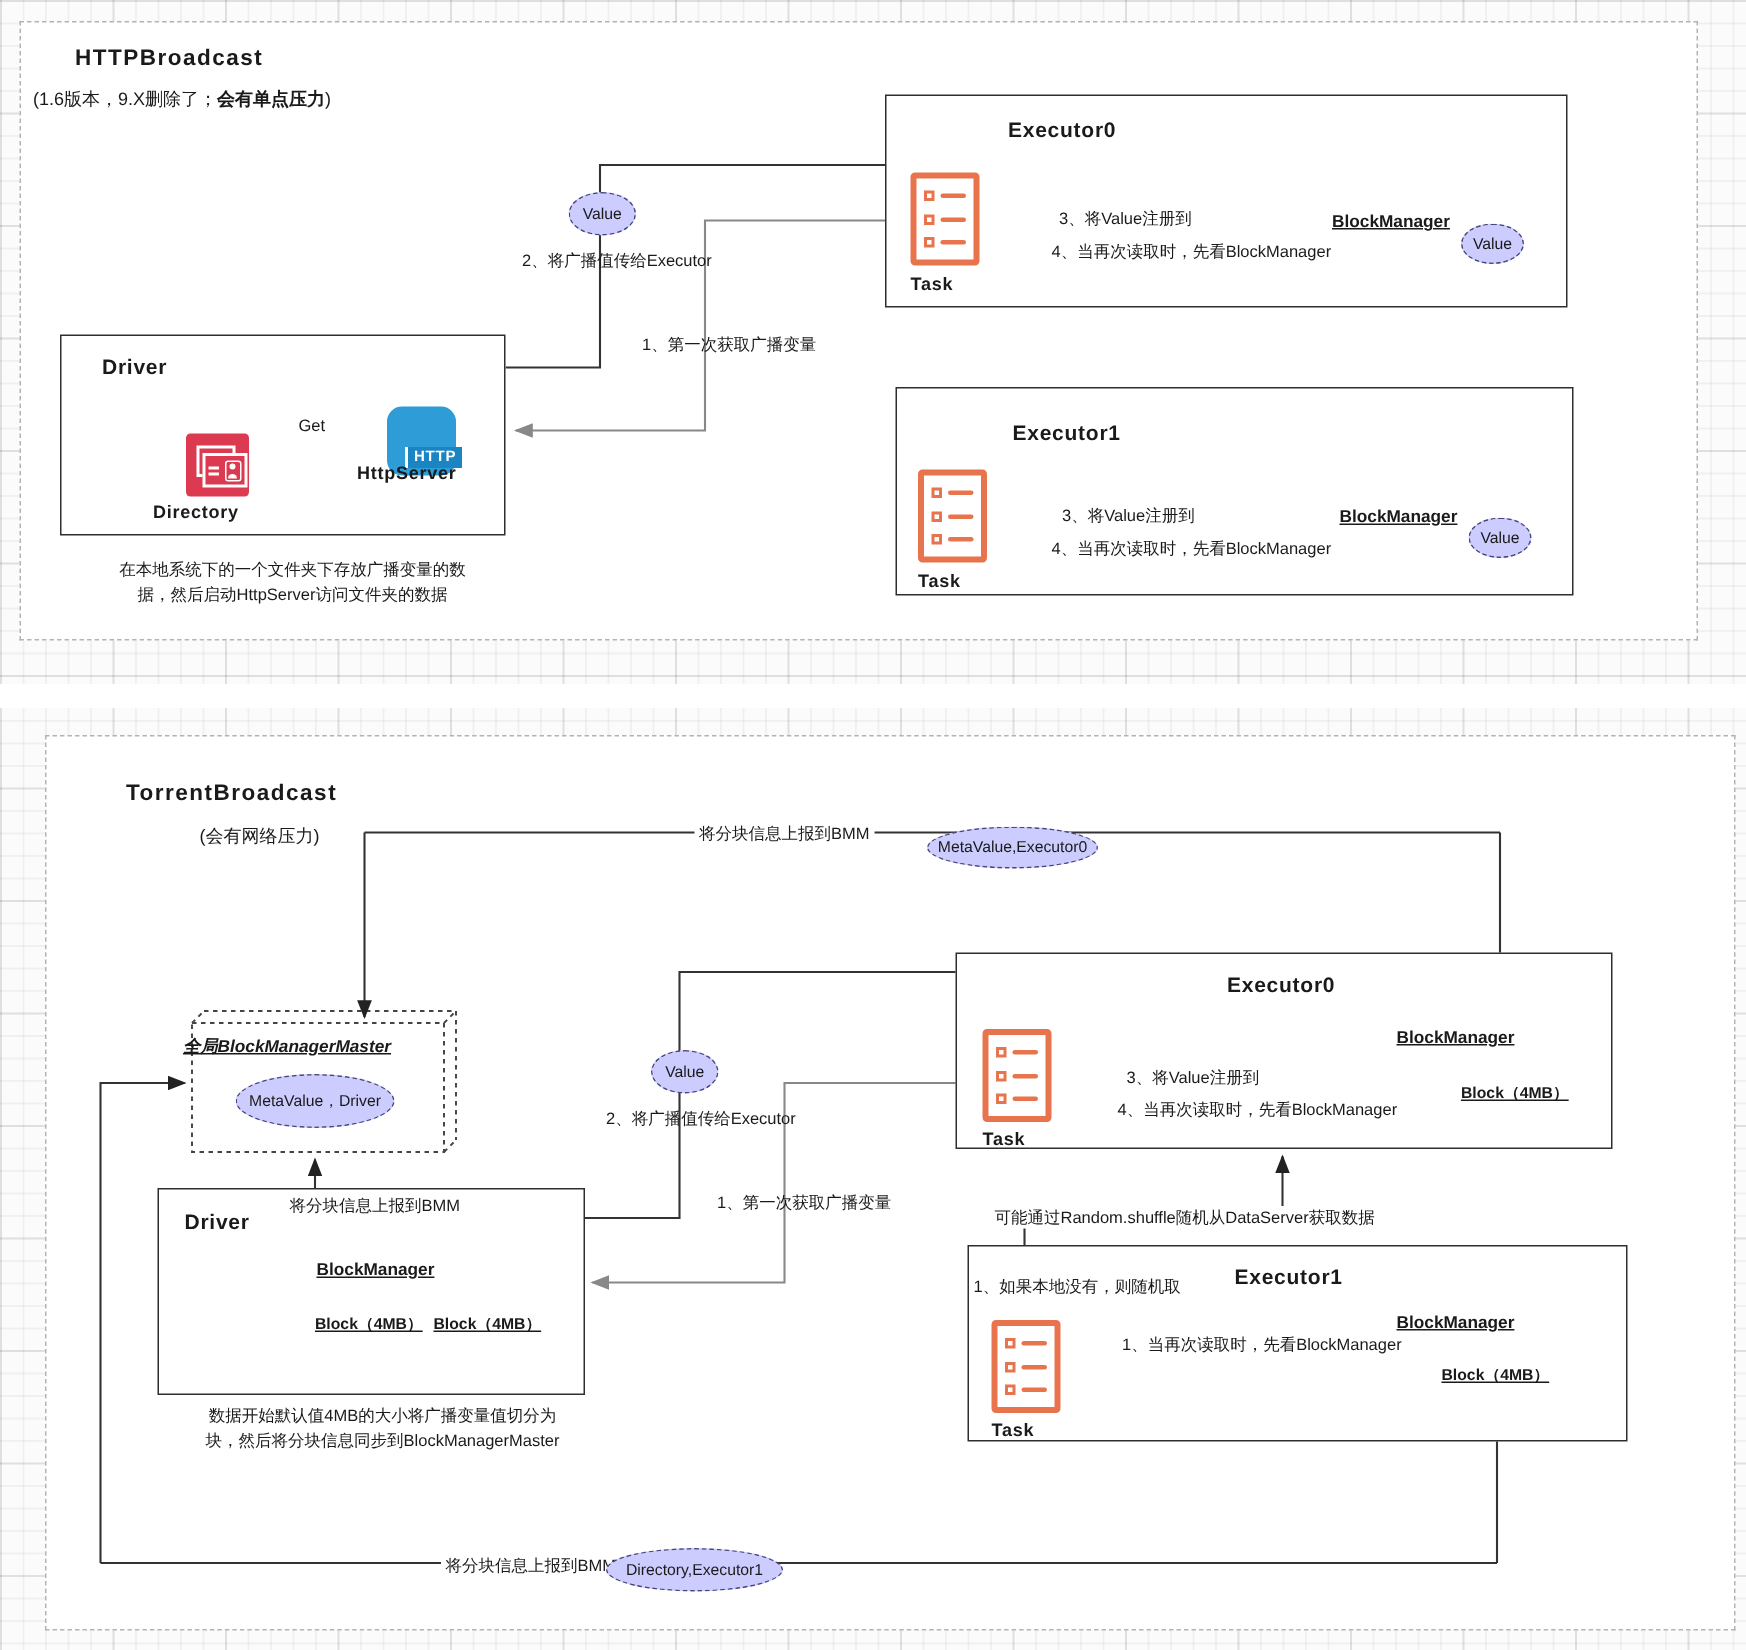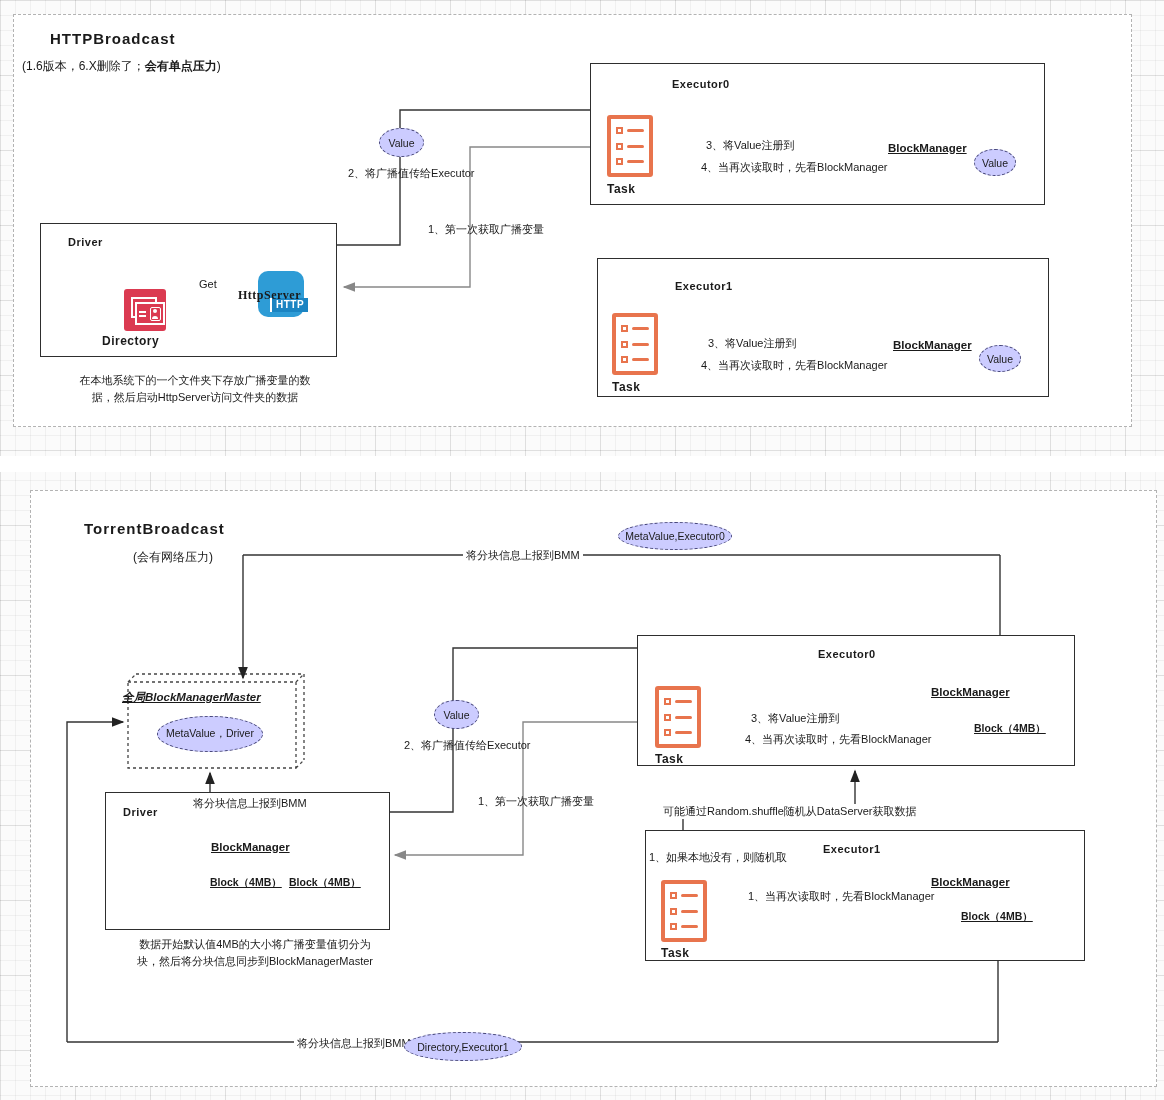--- a/index.html
+++ b/index.html
@@ -12,21 +12,21 @@
       linear-gradient(to bottom, rgba(0,0,0,0.045) 1px, transparent 1px),
       linear-gradient(to right, rgba(0,0,0,0.07) 1px, transparent 1px),
       linear-gradient(to bottom, rgba(0,0,0,0.07) 1px, transparent 1px);
     background-size:15px 15px,15px 15px,75px 75px,75px 75px;
   }
   .abs{position:absolute;}
   .panel{position:absolute;background:#fff;border:1.5px dashed #b3b3b3;}
   .box{position:absolute;background:#fff;border:1.6px solid #2e2e2e;box-sizing:border-box;}
   .sec-title{font-weight:bold;font-size:15px;letter-spacing:1px;}
   .sec-sub{font-size:12px;}
-  .node-title{font-weight:bold;font-size:11px;letter-spacing:.5px;text-align:right;}
+  .node-title{font-weight:bold;font-size:14px;letter-spacing:.5px;text-align:right;}
   .lbl{position:absolute;font-size:11px;white-space:nowrap;}
   .lbl-bg{background:#fff;padding:0 3px;}
   .note{position:absolute;font-size:11px;line-height:1.5;text-align:center;white-space:pre-line;}
   .ellipse{position:absolute;background:#ccccff;border:1.3px dashed #47477a;border-radius:50%;
     display:flex;align-items:center;justify-content:center;font-size:10.5px;box-sizing:border-box;}
   .cube-label{position:absolute;font-size:11.5px;font-weight:bold;text-decoration:underline;white-space:nowrap;}
   .block-label{position:absolute;font-size:10.5px;font-weight:bold;text-decoration:underline;text-align:center;white-space:nowrap;}
   
   .task-icon{position:absolute;width:46px;height:62px;box-sizing:border-box;border:4px solid #E8744D;
     border-radius:3px;background:#fff;display:flex;flex-direction:column;justify-content:space-evenly;padding:0 5px;}
@@ -99,21 +99,21 @@
       <polyline points="855,818 855,771" stroke="#333" marker-end="url(#arr-dark)"></polyline>
       <polyline points="683,818 683,878" stroke="#333"></polyline>
       <polyline points="707,929 920,929" stroke="#333" marker-end="url(#arr-dark)"></polyline>
       <polyline points="998,943 998,1042" stroke="#333"></polyline>
       <polyline points="67,1042 998,1042" stroke="#333"></polyline>
     </g>
 </svg>
 
 <div class="abs sec-title" style="left:50px;top:30px;">HTTPBroadcast</div>
 <div class="abs sec-sub" style="left:22px;top:58px;">
-  <span>(1.6版本，6.X删除了；</span><span style="font-weight:bold">会有单点压力</span><span>)</span>
+  <span>(1.6版本，9.X删除了；</span><span style="font-weight:bold">会有单点压力</span><span>)</span>
 </div>
 
 <div class="box" style="left:590px;top:63px;width:455px;height:142px;"></div>
 <div class="abs node-title" style="left:672px;top:78px;">Executor0</div>
 <div class="task-icon" style="left:607px;top:115px;">
   <div class="trow">
       <span class="tsq"></span>
       <span class="tln"></span>
     </div>
   <div class="trow">
@@ -155,41 +155,41 @@
 
 <div class="ellipse" style="left:379px;top:128px;width:45px;height:29px;">Value</div>
 <div class="lbl" style="left:348px;top:166px;">2、将广播值传给Executor</div>
 <div class="lbl" style="left:428px;top:222px;">1、第一次获取广播变量</div>
 
 <div class="box" style="left:40px;top:223px;width:297px;height:134px;"></div>
 <div class="abs node-title" style="left:68px;top:236px;">Driver</div>
 <div class="http-icon" style="left:258px;top:238px;margin-top:33px;">
   <div class="http-badge">HTTP</div>
 </div>
-<div class="task-label" style="left:238px;top:288px;width:86px;font-family:Liberation Serif, serif;">HttpServer</div>
+<div class="task-label" style="left:238px;top:308px;width:86px;">HttpServer</div>
 <div class="dir-icon" style="left:124px;top:289px;">
   <div class="dir-card dir-back"></div>
   <div class="dir-card dir-front">
     <div class="dir-lines">
         <span></span>
         <span></span>
       </div>
     <div class="dir-person"></div>
   </div>
 </div>
 <div class="task-label" style="left:102px;top:334px;width:86px;">Directory</div>
 <div class="lbl" style="left:199px;top:278px;">Get</div>
 <div class="note" style="left:60px;top:372px;width:270px;">在本地系统下的一个文件夹下存放广播变量的数
 据，然后启动HttpServer访问文件夹的数据</div>
 
 <div class="abs sec-title" style="left:84px;top:520px;">TorrentBroadcast</div>
 <div class="abs sec-sub" style="left:133px;top:549px;">(会有网络压力)</div>
 
 <div class="lbl lbl-bg" style="left:463px;top:548px;">将分块信息上报到BMM</div>
-<div class="ellipse" style="left:618px;top:522px;width:114px;height:28px;">MetaValue,Executor0</div>
+<div class="ellipse" style="left:618px;top:551px;width:114px;height:28px;">MetaValue,Executor0</div>
 
 <div class="cube-label" style="left:122px;top:690px;font-style:italic;">全局BlockManagerMaster</div>
 <div class="ellipse" style="left:157px;top:716px;width:106px;height:36px;">MetaValue，Driver</div>
 
 <div class="box" style="left:105px;top:792px;width:285px;height:138px;"></div>
 <div class="lbl lbl-bg" style="left:190px;top:796px;">将分块信息上报到BMM</div>
 <div class="abs node-title" style="left:123px;top:806px;">Driver</div>
 <div class="cube-label" style="left:211px;top:841px;">BlockManager</div>
 <div class="block-label" style="left:210px;top:876px;width:68px;">Block（4MB）</div>
 <div class="block-label" style="left:289px;top:876px;width:68px;">Block（4MB）</div>

